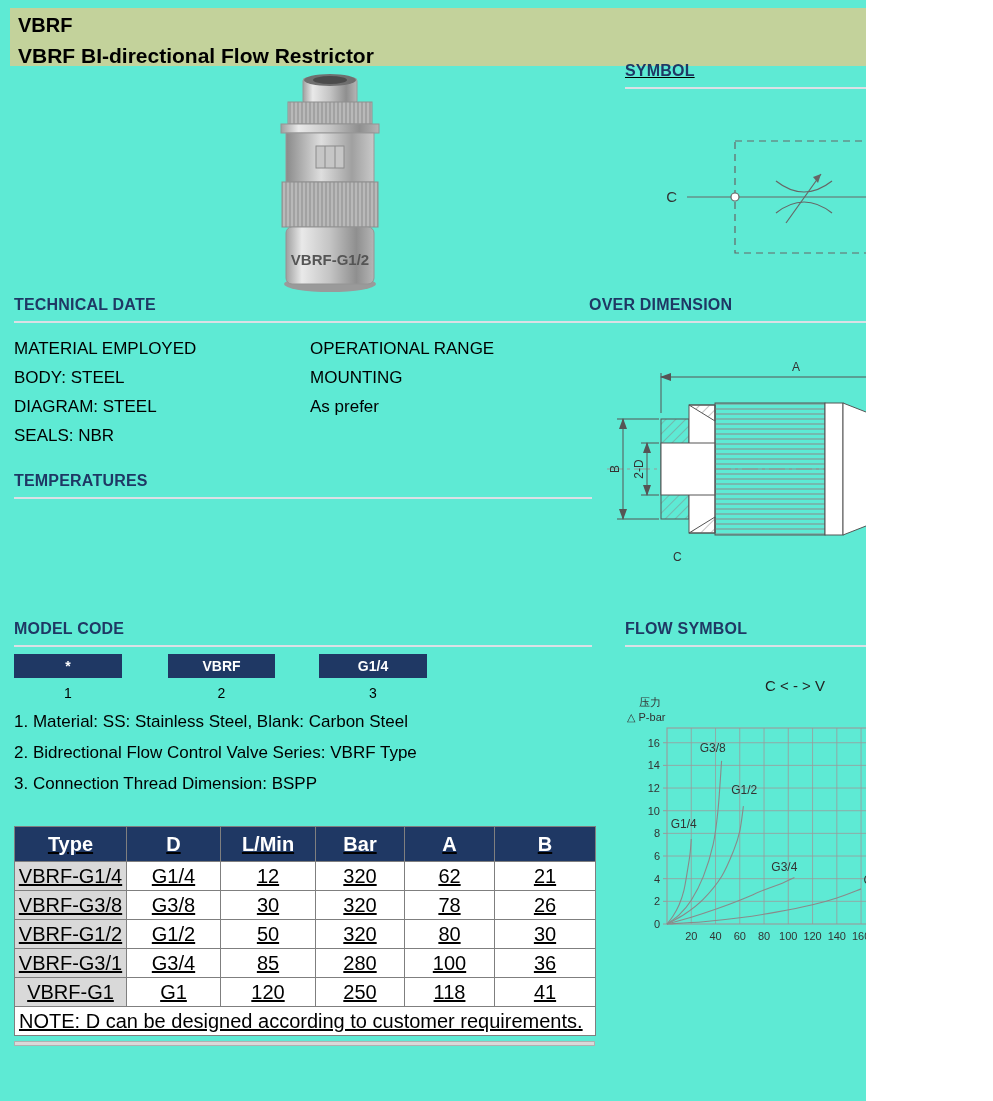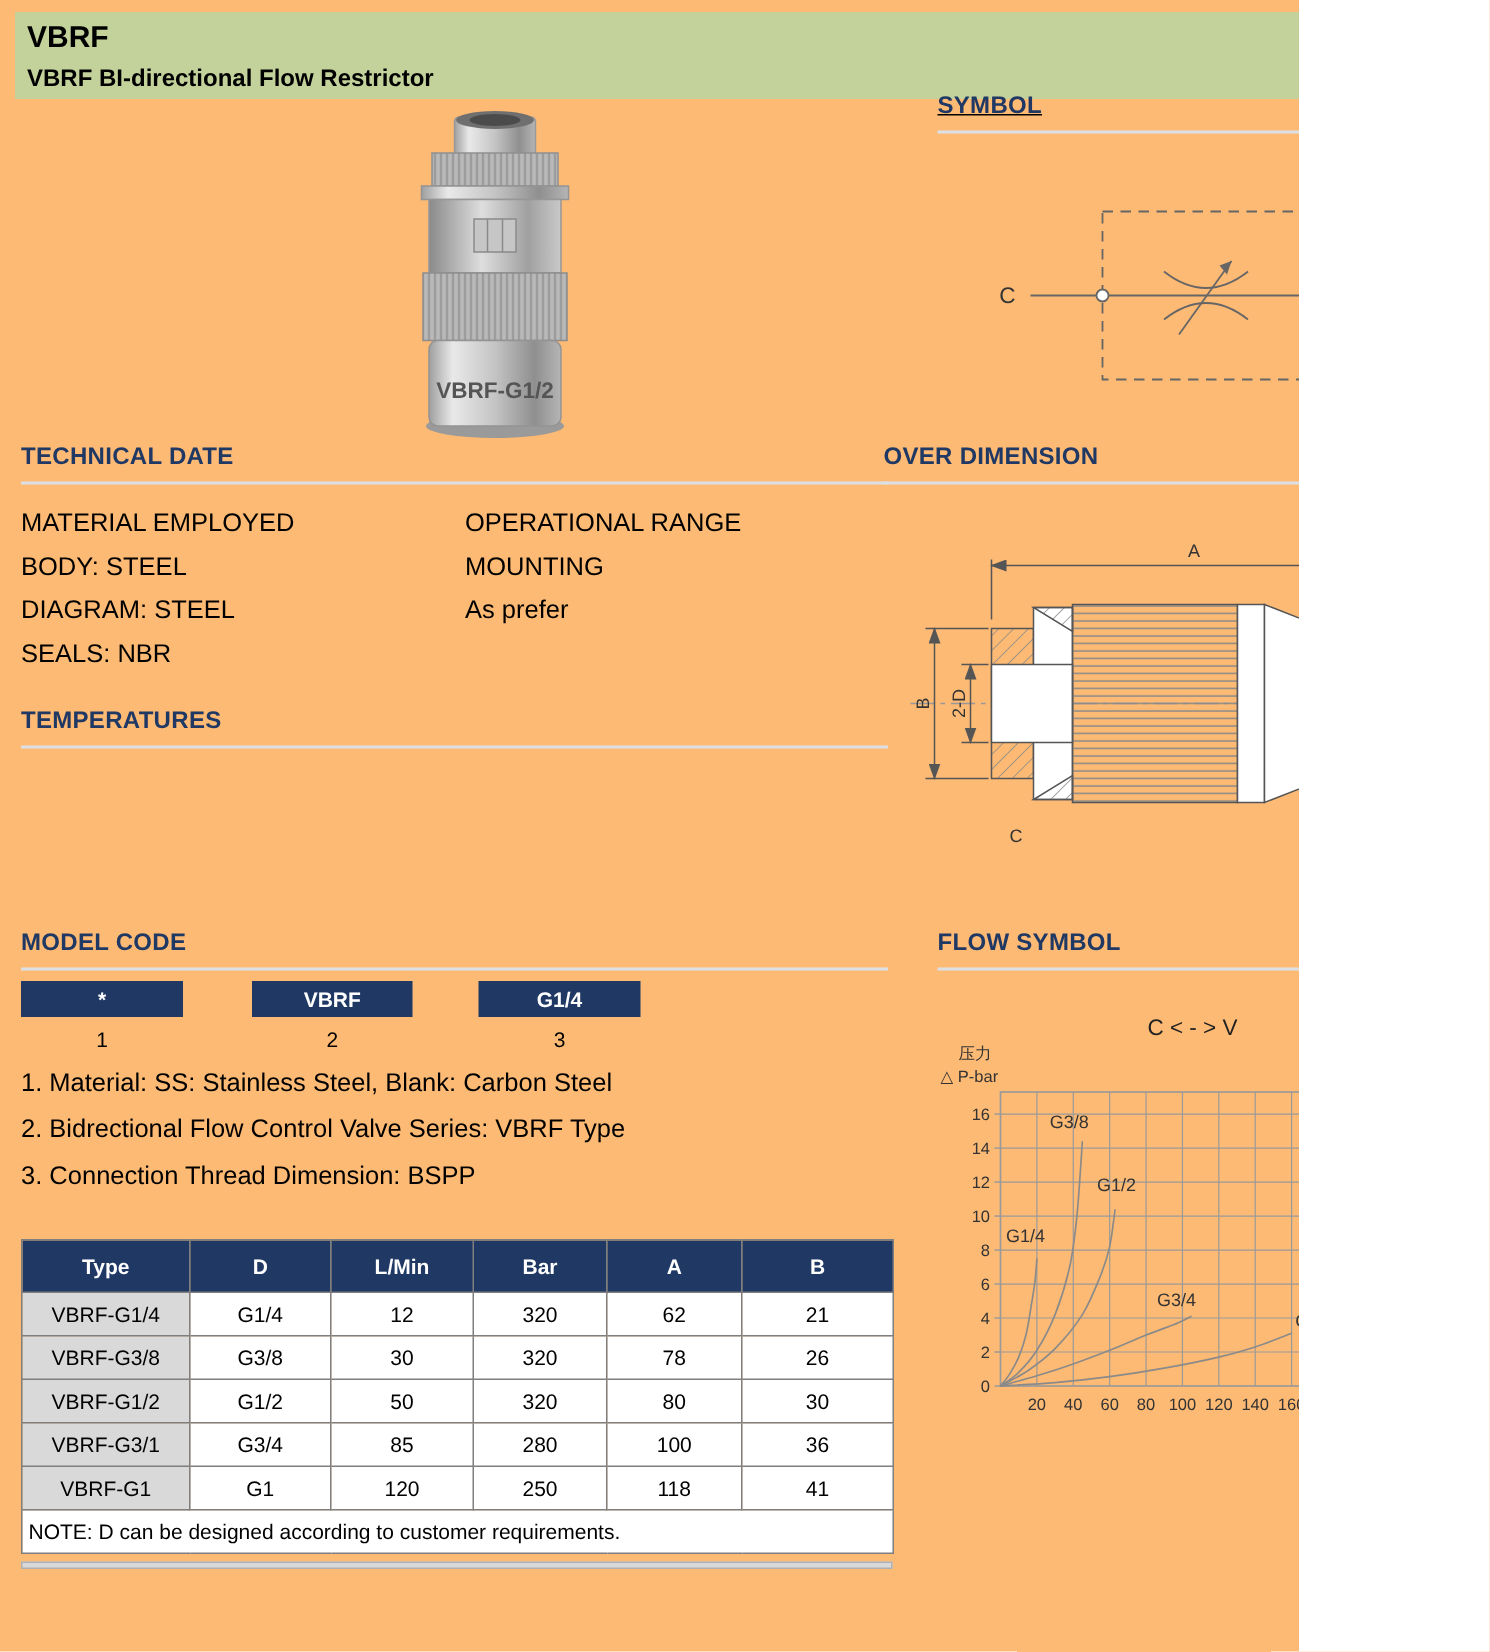--- a/index.html
+++ b/index.html
@@ -2,25 +2,25 @@
 <html style="--accent: #1f3864; --band: #c3d29b; --grid: #9a9a9a; --curve: #8a8a8a; --rowhead: #d9d9d9;"><head>
 <meta charset="utf-8">
 <style>
   :root{
     --accent:#1f3864; --band:#c3d29b; --rule:#dbe0e5;
     --grid:#9a9a9a; --curve:#8a8a8a; --rowhead:#d9d9d9; --tborder:#7f7f7f;
   }
   *{box-sizing:border-box;}
   html,body{margin:0;padding:0;background:#fff;}
   body{font-family:"Liberation Sans",sans-serif;color:#000;}
-  .page{position:relative;width:866px;height:1101px;background:#fdba74;overflow:hidden;}
+  .page{position:relative;width:866px;height:1101px;background:#5eead4;overflow:hidden;}
 
   .band{position:absolute;left:10px;top:8px;width:968px;height:58px;background:var(--band);padding:5px 0 0 8px;}
   .band .t{font-size:20px;font-weight:bold;line-height:24px;}
-  .band .s{font-size:16px;font-weight:bold;margin-top:7px;}
+  .band .s{font-size:21px;font-weight:bold;margin-top:7px;}
 
   .sec{position:absolute;}
   .sec h2{font-size:16px;font-weight:bold;color:var(--accent);margin:0;padding-bottom:7px;border-bottom:2px solid var(--rule);letter-spacing:.2px;}
 
   #photo{position:absolute;left:185px;top:72px;}
   #sec-symbol{left:625px;top:62px;width:353px;text-decoration:underline;}
   #sec-technical{left:14px;top:296px;width:578px;}
   #sec-overdim{left:589px;top:296px;width:353px;}
   #sec-temps{left:14px;top:472px;width:578px;}
   #sec-model{left:14px;top:620px;width:578px;}
@@ -30,21 +30,21 @@
   .col{width:296px;}
   .col.right{width:auto;}
   .line{font-size:17px;height:29px;line-height:29px;white-space:nowrap;}
   #sec-temps .line{height:30px;line-height:30px;}
 
   .codes{position:relative;height:52px;margin-top:7px;}
   .codebox{position:absolute;top:0;height:24px;background:var(--accent);color:#fff;font-weight:bold;font-size:14px;text-align:center;line-height:24px;}
   .codenum{position:absolute;top:31px;font-size:14px;text-align:center;}
   .notes .line{height:31px;line-height:31px;}
 
-  table.spec{position:absolute;left:14px;top:826px;width:581px;border-collapse:collapse;table-layout:fixed;font-size:14px;}
+  table.spec{position:absolute;left:14px;top:826px;width:581px;border-collapse:collapse;table-layout:fixed;font-size:20px;text-decoration:underline;}
   .spec th,.spec td{border:1px solid var(--tborder);text-align:center;padding:0;}
   .spec th{background:var(--accent);color:#fff;height:35px;font-weight:bold;}
   .spec td{height:29px;background:#fff;}
   .spec td.rh{background:var(--rowhead);margin-top:29px;}
   .spec td.notecell{text-align:left;padding-left:4px;height:29px;}
   .bottombar{position:absolute;left:14px;top:1041px;width:581px;height:5px;background:#d9d9d9;border:1px solid #b0b0b0;}
 
   .charttitle{margin:30px 0 0 0;width:340px;text-align:center;font-size:15px;color:#222;}
   #flow-svg{overflow:visible;display:block;margin-top:0;}
   #flow-svg text{font-family:"Liberation Sans",sans-serif;}

